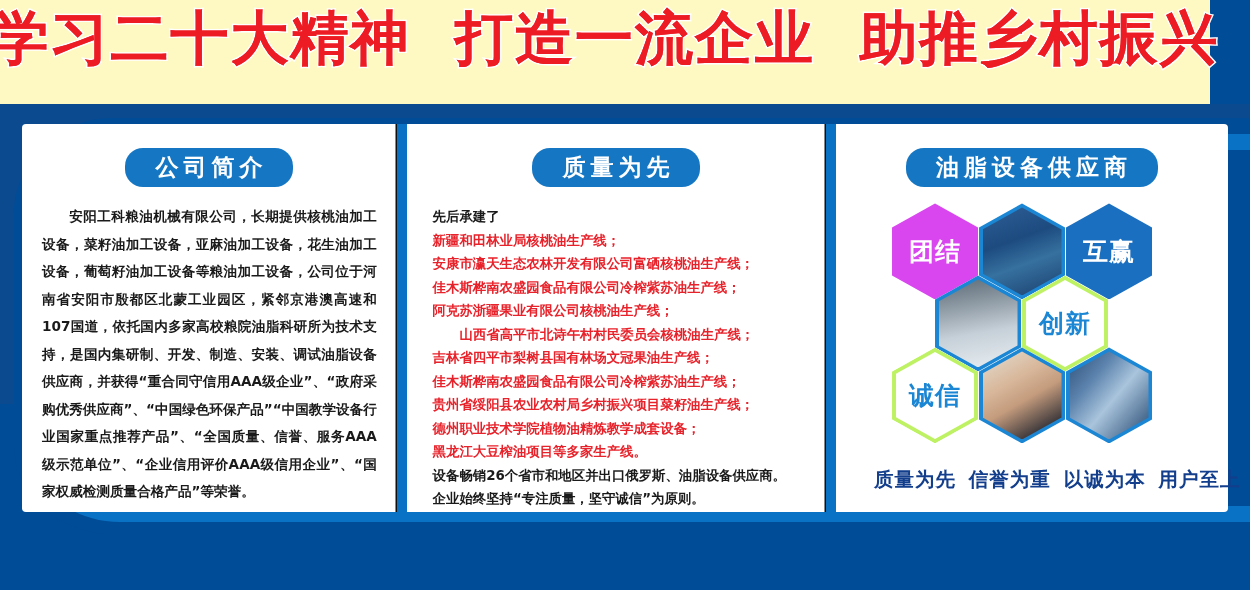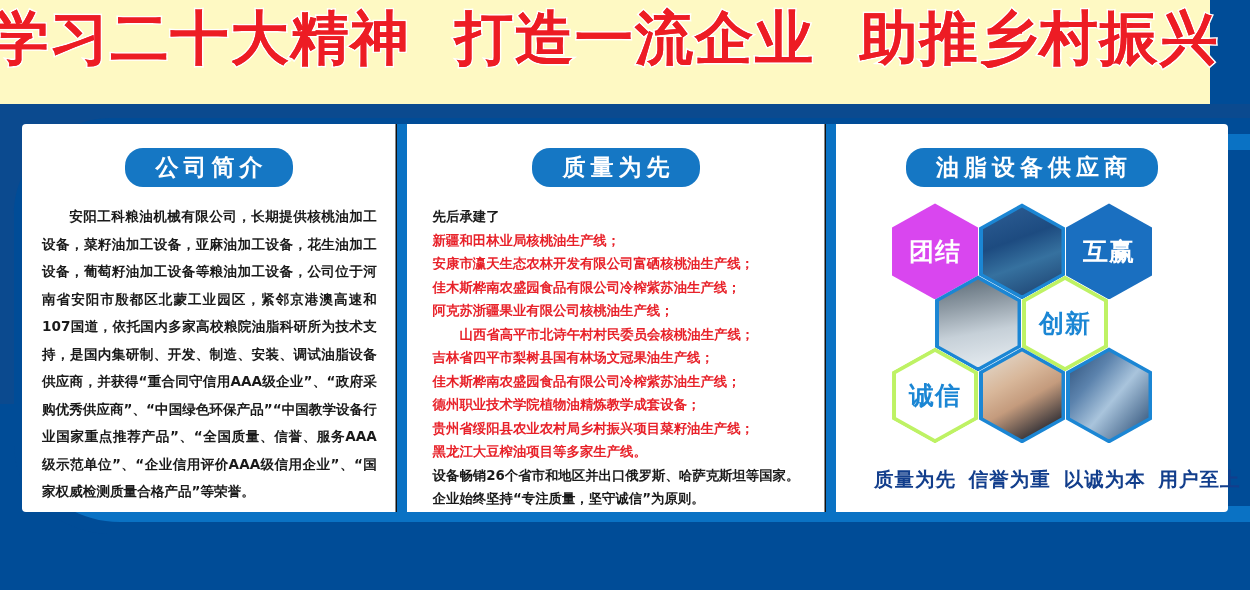--- a/index.html
+++ b/index.html
@@ -190,26 +190,26 @@
     <div class="perf">
       <div class="line">先后承建了</div>
       <div id="project-list">
           <div class="line red" style="color: rgb(232, 34, 42);">新疆和田林业局核桃油生产线；</div>
           <div class="line red" style="color: rgb(232, 34, 42);">安康市瀛天生态农林开发有限公司富硒核桃油生产线；</div>
           <div class="line red" style="color: rgb(232, 34, 42);">佳木斯桦南农盛园食品有限公司冷榨紫苏油生产线；</div>
           <div class="line red" style="color: rgb(232, 34, 42);">阿克苏浙疆果业有限公司核桃油生产线；</div>
           <div class="line red" style="color: rgb(232, 34, 42); margin-left: 27px;">山西省高平市北诗午村村民委员会核桃油生产线；</div>
           <div class="line red" style="color: rgb(232, 34, 42);">吉林省四平市梨树县国有林场文冠果油生产线；</div>
           <div class="line red" style="color: rgb(232, 34, 42);">佳木斯桦南农盛园食品有限公司冷榨紫苏油生产线；</div>
+          <div class="line red" style="color: rgb(232, 34, 42);">贵州省绥阳县农业农村局乡村振兴项目菜籽油生产线；</div>
           <div class="line red" style="color: rgb(232, 34, 42);">德州职业技术学院植物油精炼教学成套设备；</div>
-          <div class="line red" style="color: rgb(232, 34, 42);">贵州省绥阳县农业农村局乡村振兴项目菜籽油生产线；</div>
           <div class="line red" style="color: rgb(232, 34, 42);">黑龙江大豆榨油项目等多家生产线。</div>
         </div>
       <div id="closing-list">
-          <div class="line">设备畅销26个省市和地区并出口俄罗斯、哈萨克斯坦等国家。</div>
+          <div class="line">设备畅销26个省市和地区并出口俄罗斯、油脂设备供应商。</div>
           <div class="line">企业始终坚持“专注质量，坚守诚信”为原则。</div>
         </div>
     </div>
   </div>
 
   <div class="divider"></div>
 
   <div class="panel panel-3">
     <div class="pill">油脂设备供应商</div>
     <div class="hexwrap" id="hexwrap">

